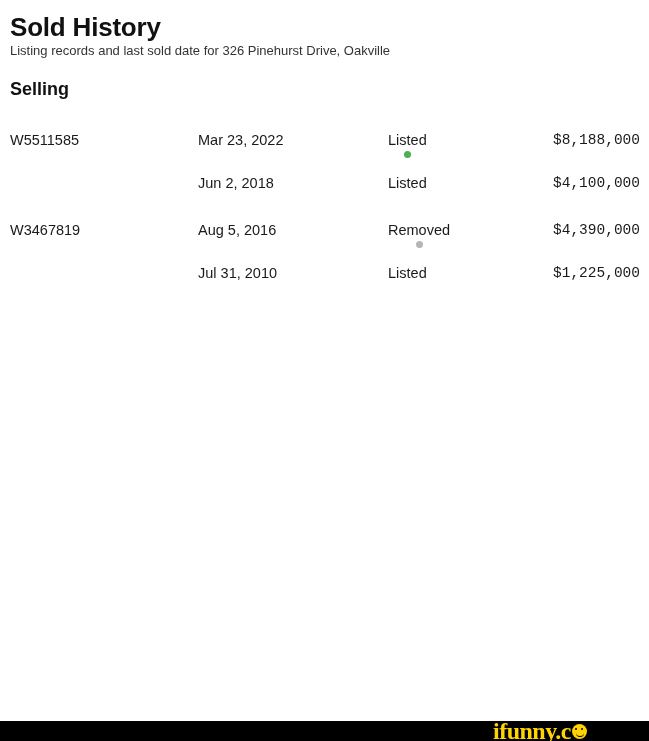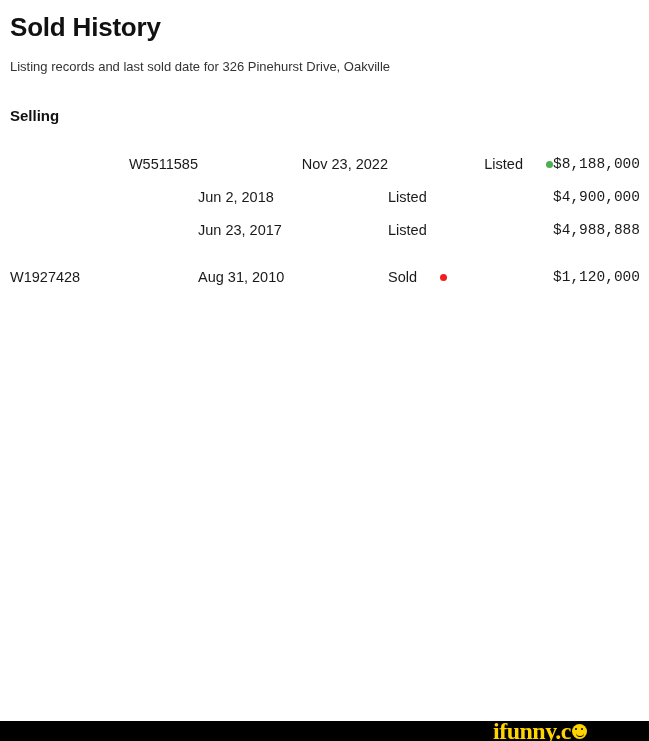--- a/index.html
+++ b/index.html
@@ -29,27 +29,26 @@
   .title {
     font-size: 26px;
     font-weight: bold;
     color: #111;
     margin: 6px 0 0 0;
     letter-spacing: -0.2px;
   }
   .subtitle {
     font-size: 13px;
     color: #333;
-    margin-top: 16px;
   }
   .section-heading {
-    font-size: 15px;
+    font-size: 18px;
     font-weight: bold;
     color: #111;
-    margin-top: 33px;
+    margin-top: 21px;
   }
   table.records {
     width: 100%;
     border-collapse: collapse;
     margin-top: 10px;
     table-layout: fixed;
   }
   table.records td {
     font-size: 14.5px;
     color: #1a1a1a;
@@ -57,26 +56,27 @@
     vertical-align: top;
     white-space: nowrap;
   }
   .col-id   { width: 188px; }
   .col-date { width: 190px; }
   .col-stat { width: 165px; }
   .col-price{ width: auto; text-align: right; padding-right: 8px !important; font-family: Liberation Mono, monospace; }
 
   tr.row-primary td { padding-top: 31px !important; }
   tr.row-sub td     { padding-top: 17px !important; }
-  tr.row-first td   { padding-top: 22px !important; text-align: right; }
+  tr.row-first td   { padding-top: 22px !important; }
 
   .status-wrap {
     display: inline-flex;
     align-items: center;
-    gap: 23px;
+    gap: 3px;
+    flex-direction: column;
   }
   .dot {
     width: 7px;
     height: 7px;
     border-radius: 50%;
     display: inline-block;
   }
   .dot.listed  { background: #4caf50; }
   .dot.sold    { background: #f01f1f; }
   .dot.removed { background: #b5b5b5; }
@@ -141,51 +141,51 @@
     <table class="records">
       <colgroup>
         <col class="col-id">
         <col class="col-date">
         <col class="col-stat">
         <col class="col-price">
       </colgroup>
       <tbody>
           <tr class="row-primary row-first">
             <td>W5511585</td>
-            <td>Nov 23, 2022</td>
+            <td>Mar 23, 2022</td>
             <td><span class="status-wrap">
                 <span>Listed</span>
                 <span class="dot listed"></span>
               </span></td>
             <td class="col-price">$8,188,000</td>
           </tr>
           <tr class="row-sub">
             <td></td>
             <td>Jun 2, 2018</td>
             <td><span class="status-wrap">
                 <span>Listed</span>
               </span></td>
-            <td class="col-price">$4,900,000</td>
+            <td class="col-price">$4,100,000</td>
+          </tr>
+          <tr class="row-primary">
+            <td>W3467819</td>
+            <td>Aug 5, 2016</td>
+            <td><span class="status-wrap">
+                <span>Removed</span>
+                <span class="dot removed"></span>
+              </span></td>
+            <td class="col-price">$4,390,000</td>
           </tr>
           <tr class="row-sub">
             <td></td>
-            <td>Jun 23, 2017</td>
+            <td>Jul 31, 2010</td>
             <td><span class="status-wrap">
                 <span>Listed</span>
               </span></td>
-            <td class="col-price">$4,988,888</td>
-          </tr>
-          <tr class="row-primary">
-            <td>W1927428</td>
-            <td>Aug 31, 2010</td>
-            <td><span class="status-wrap">
-                <span>Sold</span>
-                <span class="dot sold"></span>
-              </span></td>
-            <td class="col-price">$1,120,000</td>
+            <td class="col-price">$1,225,000</td>
           </tr>
         </tbody>
     </table>
 
   </div>
 
   <div class="footer-bar"></div>
   <div class="watermark">
     <span>ifunny.c</span>
       <span class="smiley"></span>

